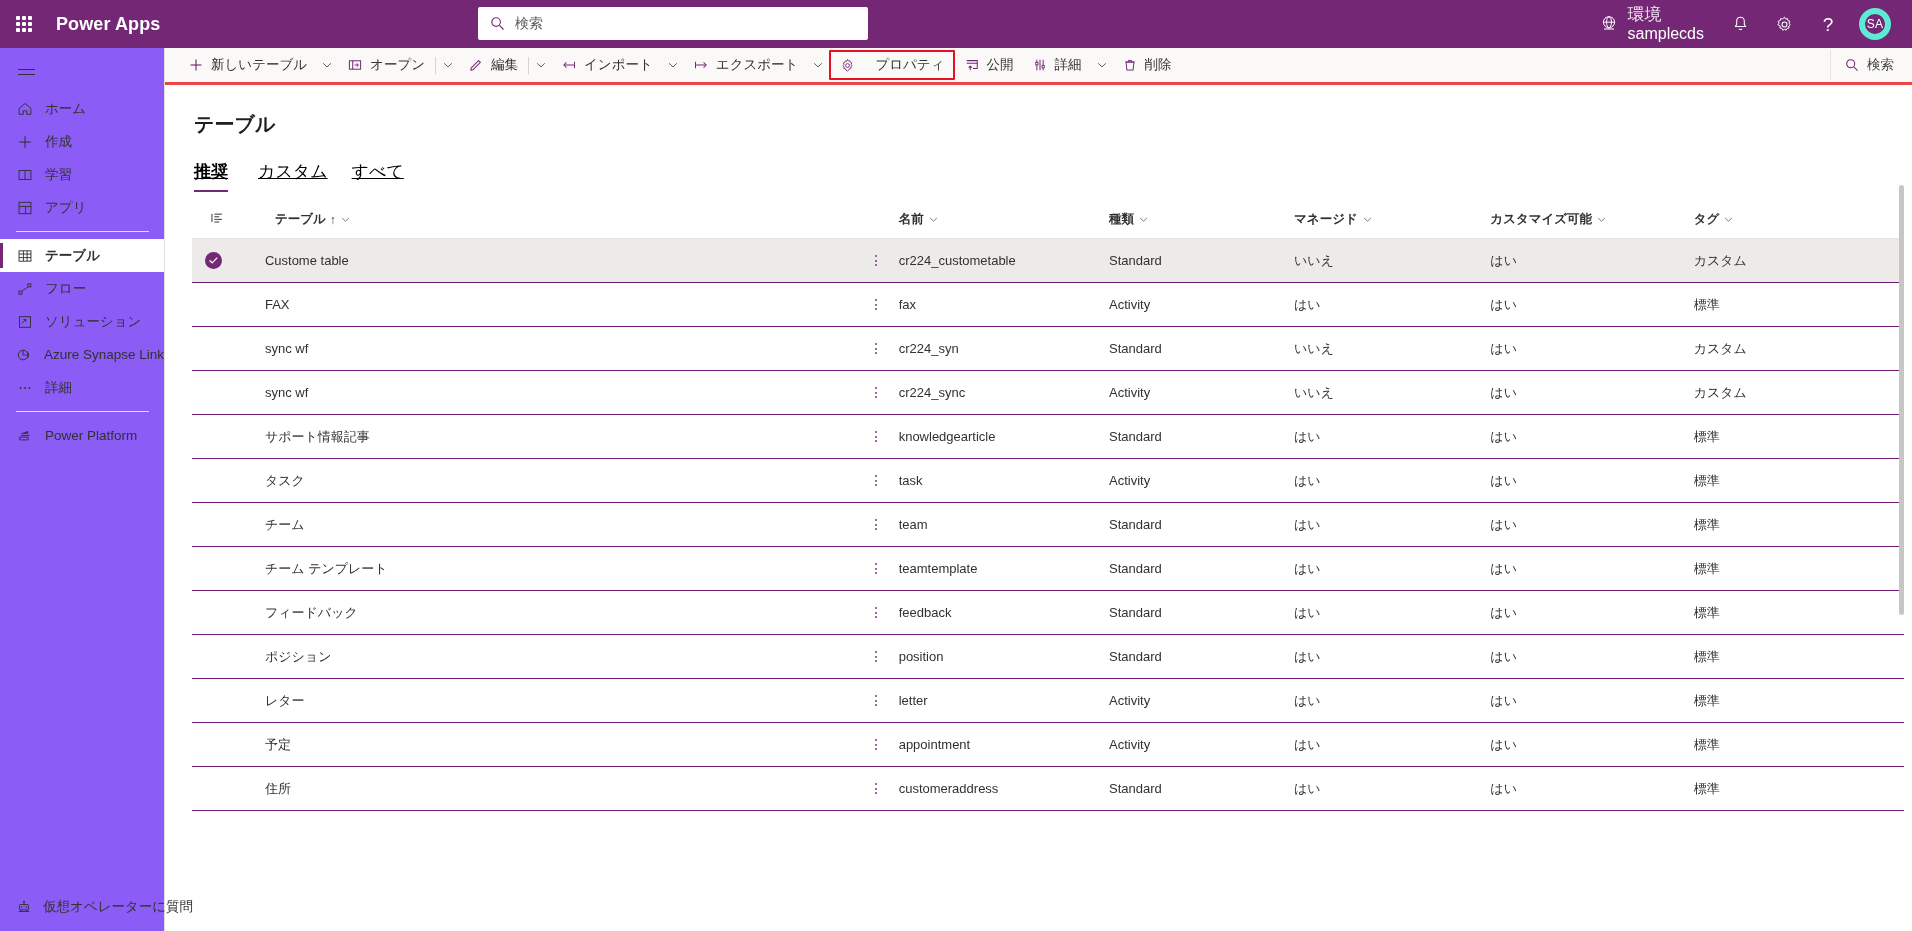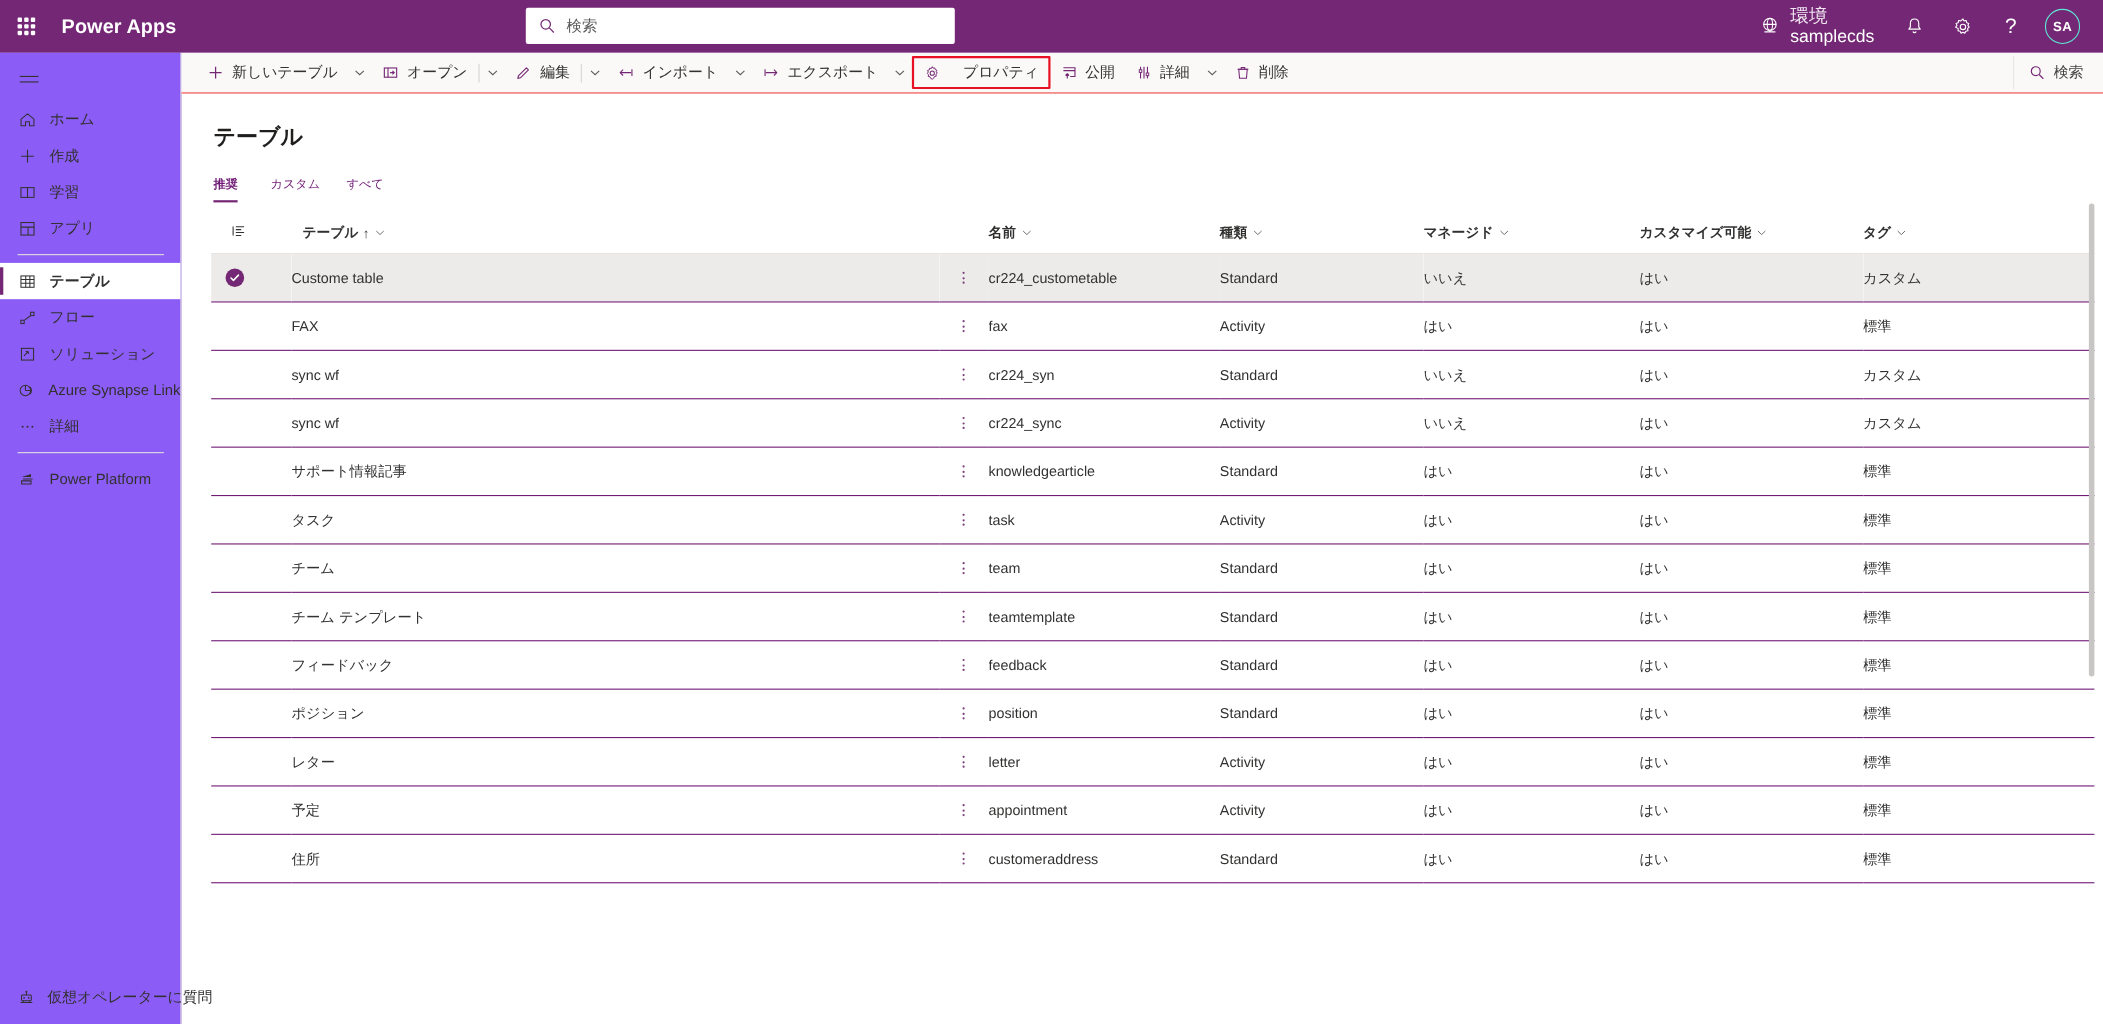--- a/index.html
+++ b/index.html
@@ -70,25 +70,24 @@
     display: flex; align-items: center; justify-content: center;
     cursor: pointer;
   }
   .avatar-btn {
     width: 50px; height: 48px;
     display: flex; align-items: center; justify-content: center;
     cursor: pointer;
   }
   .avatar {
     width: 32px; height: 32px; border-radius: 50%;
-    border: 1px solid #5eead4;
+    border: 6px solid #5eead4;
     display: flex; align-items: center; justify-content: center;
     font-size: 12px; color: #ffffff;
     letter-spacing: .3px;
-    font-weight: bold;
   }
 
   
   .body-wrap { display: flex; height: calc(931px - 48px); }
 
   
   .sidebar {
     width: 165px;
     min-width: 165px;
     background: #8b5cf6;
@@ -139,21 +138,21 @@
     display: flex;
     flex-direction: column;
     min-width: 0;
     background: #ffffff;
   }
 
   
   .cmdbar {
     height: 37px;
     background: #faf9f8;
-    border-bottom: 1px solid #ef4444;
+    border-bottom: 3px solid #ef4444;
     display: flex;
     align-items: center;
     padding-left: 14px;
     position: relative;
   }
   .cmd {
     display: flex; align-items: center;
     height: 30px;
     padding: 0 8px;
     gap: 7px;
@@ -201,26 +200,27 @@
     margin-top: 26px;
     margin-left: 2px;
   }
   .tabs {
     display: flex;
     gap: 0;
     margin-top: 18px;
     margin-left: 2px;
   }
   .tab {
-    font-size: 11px;
-    color: #701a75;
+    font-size: 17px;
+    color: #000000;
     padding: 4px 12px 9px 12px;
     cursor: pointer;
     position: relative;
     white-space: nowrap;
+    text-decoration: underline;
   }
   .tab:first-child { padding-left: 0; margin-right: 6px; }
   .tab.active { font-weight: bold; }
   .tab.active::after {
     content: "";
     position: absolute;
     left: 0; right: 12px; bottom: 0;
     height: 2.5px; background: #742774;
   }
   .tab:first-child.active::after { left: 0; right: 12px; }

